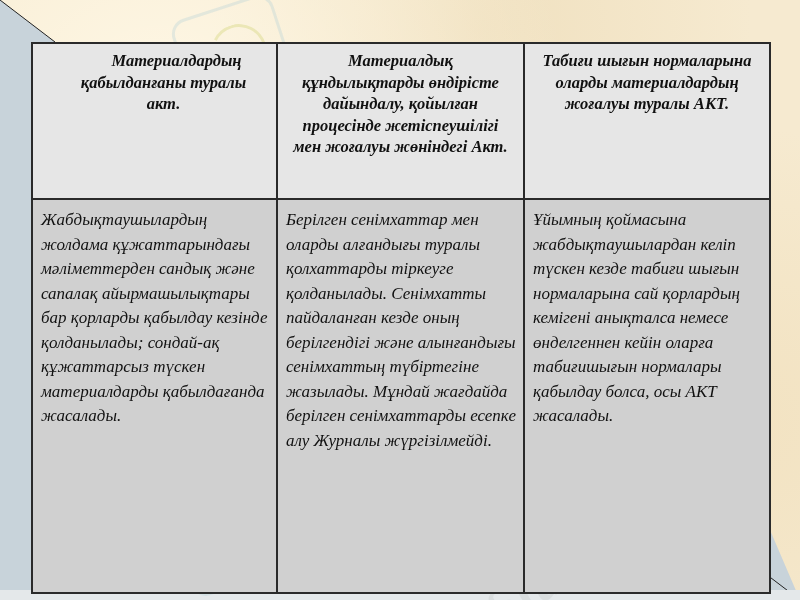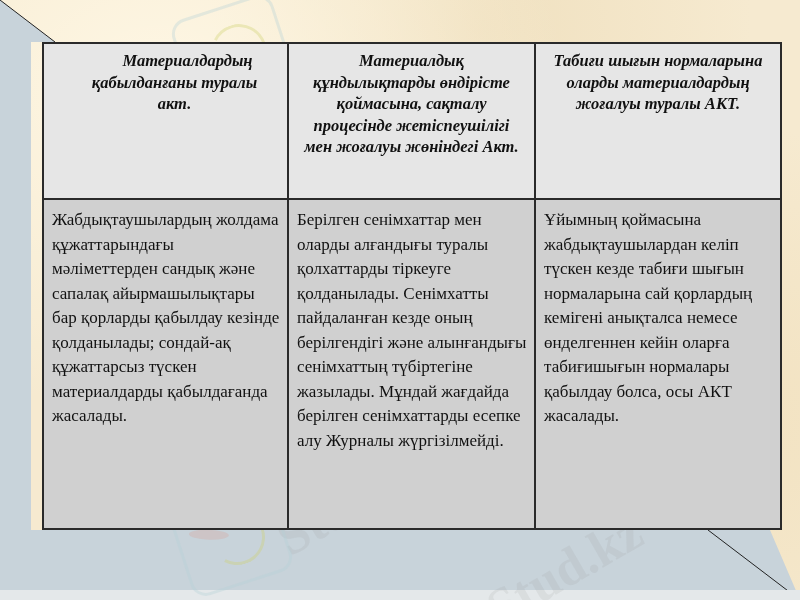--- a/index.html
+++ b/index.html
@@ -62,34 +62,35 @@
       content: "";
       position: absolute;
       left: 10px; top: 30px;
       width: 40px; height: 10px;
       border-radius: 50%;
       background: rgba(220,150,140,0.25);
       transform: rotate(20deg);
     }
     table.acts {
       position: absolute;
-      left: 42px;
+      left: 31px;
       top: 42px;
       width: 738px;
-      height: 488px;
+      height: 552px;
       border-collapse: collapse;
       table-layout: fixed;
       padding-left: 48px;
     }
     table.acts td {
       border: 2px solid #2a2a2a;
       vertical-align: top;
       font-size: 17px;
       line-height: 24.5px;
       color: #111;
+      font-style: italic;
     }
     table.acts tr.head-row td {
       background: #e6e6e6;
       height: 148px;
       text-align: center;
       font-style: italic;
       font-weight: bold;
       font-size: 16.5px;
       line-height: 21.5px;
       padding: 6px 12px 0 12px;
@@ -132,21 +133,21 @@
     <col class="col-1">
     <col class="col-2">
     <col class="col-3">
   </colgroup>
   <tbody>
       <tr class="head-row">
     <td>
       <span class="h1-text">Материалдардың қабылданғаны туралы акт.</span>
     </td>
     <td>
-      <span>Материалдық құндылықтарды өндірісте қоймасына, сақталу процесінде жетіспеушілігі мен жоғалуы жөніндегі Акт.</span>
+      <span>Материалдық құндылықтарды өндірісте дайындалу, қойылған процесінде жетіспеушілігі мен жоғалуы жөніндегі Акт.</span>
     </td>
     <td>
       <span>Табиғи шығын нормаларына оларды материалдардың жоғалуы туралы АКТ.</span>
     </td>
   </tr>
   <tr class="body-row">
     <td>
       <span>Жабдықтаушылардың жолдама құжаттарындағы мәліметтерден сандық және сапалақ айырмашылықтары бар қорларды қабылдау кезінде қолданылады; сондай-ақ құжаттарсыз түскен материалдарды қабылдағанда жасалады.</span>
     </td>
     <td>

